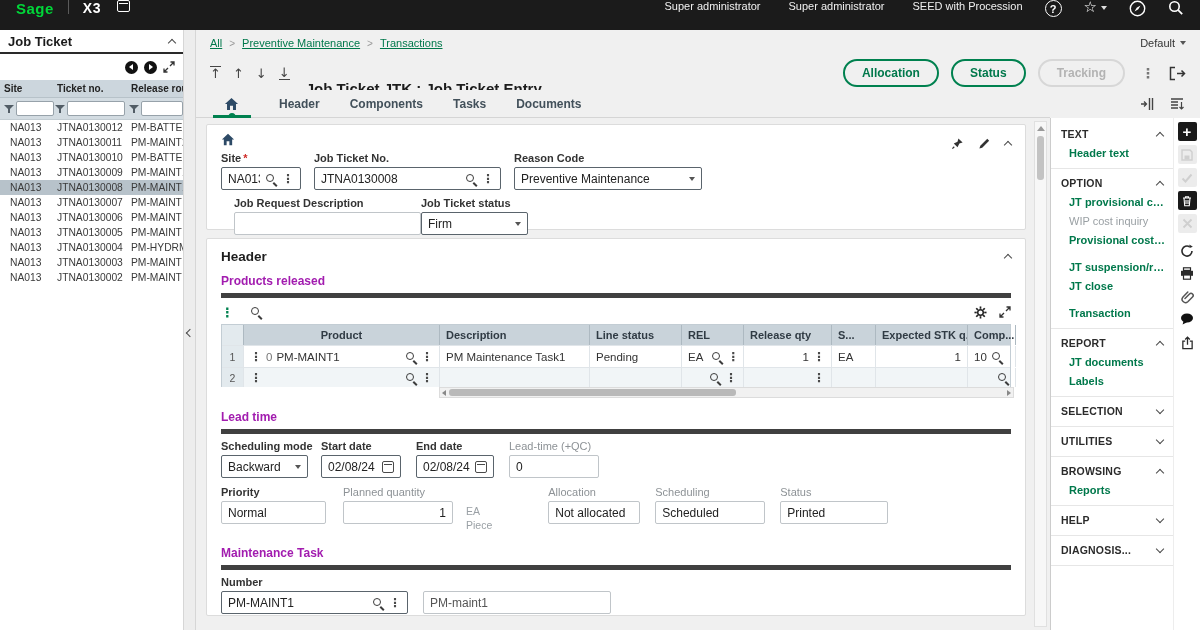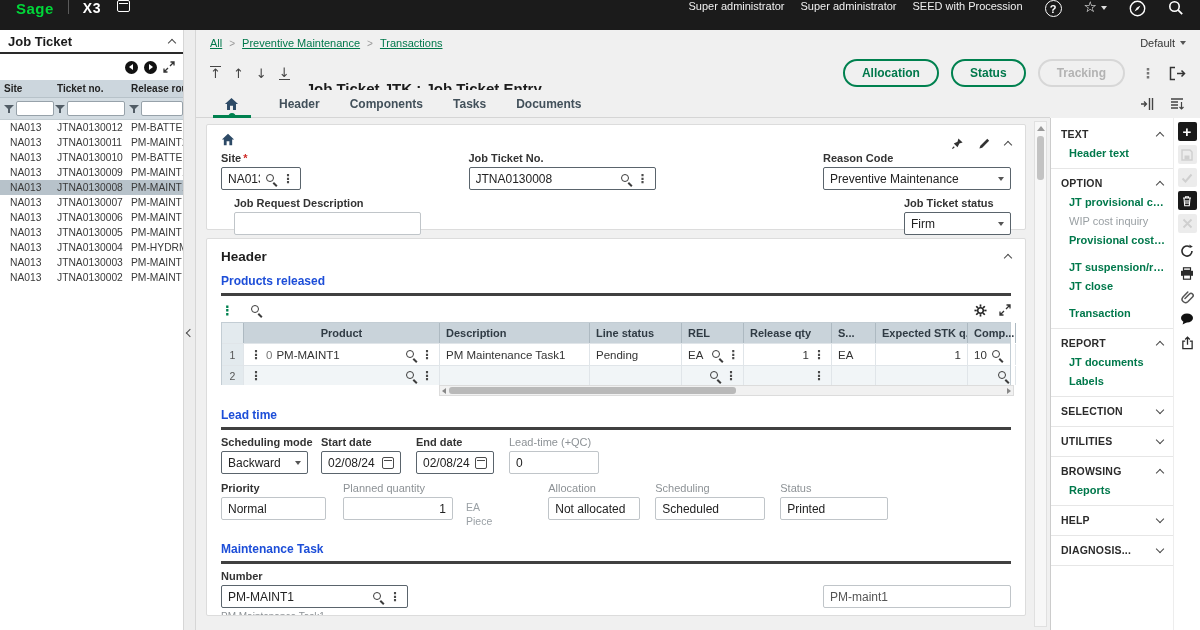--- a/index.html
+++ b/index.html
@@ -7,21 +7,21 @@
   .app { width:1200px; height:630px; position:relative; overflow:hidden; background:#fff; font-family:"Liberation Sans",sans-serif; }
 
   
   .topbar { height:30px; background:#1b1b1b; display:flex; align-items:flex-start; padding:0 16px; color:#fff; }
   .brand { color:#00d639; font-weight:bold; font-size:15px; letter-spacing:.5px; }
   .tb-div { width:1px; height:14px; background:#5a5a5a; margin:0 14px; }
   .product { font-weight:bold; font-size:14px; letter-spacing:.5px; }
   .calw { width:13px; height:12px; border:1.4px solid #fff; border-radius:2px; position:relative; margin-left:16px; }
   .calw::before { content:""; position:absolute; top:2px; left:1px; right:1px; height:1.4px; background:#fff; }
   .tb-sp { flex:1; }
-  .tb-item { font-size:11px; color:#f0f0f0; margin-left:16px; white-space:nowrap; }
+  .tb-item { font-size:11px; color:#f0f0f0; margin-left:28px; white-space:nowrap; }
   .tb-ico { margin-left:22px; display:flex; align-items:center; }
   .qmark { width:17px; height:17px; border:1.4px solid #fff; border-radius:50%; font-size:11px; font-weight:bold; display:flex; align-items:center; justify-content:center; }
   .star { font-size:15px; font-family:"DejaVu Sans",sans-serif; line-height:1; }
   .caret-w { width:0; height:0; border-left:3.5px solid transparent; border-right:3.5px solid transparent; border-top:4px solid #ddd; margin-left:4px; }
 
   
   .bodyrow { display:flex; height:600px; }
 
   
   .leftpanel { width:183px; background:#fff; display:flex; flex-direction:column; flex:none; }
@@ -82,41 +82,41 @@
 
   .content-row { flex:1; display:flex; min-height:0; }
   .main-scroll { flex:1; background:#f0f0f0; position:relative; padding:6px 24px 0 10px; overflow:hidden; min-width:0; }
   .vscroll { position:absolute; right:3px; top:3px; bottom:3px; width:13px; background:#f7f7f7; border:1px solid #e0e0e0; }
   .vs-up { width:0; height:0; border-left:4px solid transparent; border-right:4px solid transparent; border-bottom:5px solid #9a9a9a; margin:4px auto 0; }
   .vs-thumb { position:absolute; top:14px; left:2px; width:7px; height:44px; background:#c3c3c3; border-radius:3px; }
 
   .card { background:#fff; border:1px solid #dcdcdc; border-radius:2px; }
   .card1 { padding:8px 14px 12px; position:relative; height:106px; }
   .c1-icons { position:absolute; right:14px; top:12px; display:flex; gap:14px; align-items:center; }
-  .fieldrow { display:flex; align-items:flex-start;justify-content:space-between; }
+  .fieldrow { display:flex; align-items:flex-start; }
   .field { display:flex; flex-direction:column; }
   .lb { font-size:11px; font-weight:bold; color:#333; margin:0 0 3px; white-space:nowrap; }
   .lb.gray { color:#8d9296; font-weight:normal; }
   .req { color:#cf2a27; margin-left:2px; }
   .ibox { display:flex; align-items:center; height:23px; border:1.5px solid #5a646c; border-radius:2px; padding:0 6px; font-size:12px; color:#222; background:#fff; gap:5px; }
   .ibox .val { flex:1; white-space:nowrap; overflow:hidden; }
   .ibox.light { border:1px solid #c0c5c9; }
   .ibox .val.right { text-align:right; }
   .helper { font-size:10px; color:#8d9296; margin-top:3px; white-space:nowrap; }
 
   .mag { position:relative; width:12px; height:12px; flex:none; }
   .mag::before { content:""; position:absolute; left:1px; top:1px; width:6px; height:6px; border:1.5px solid #3c3c3c; border-radius:50%; }
   .mag::after { content:""; position:absolute; left:9px; top:9px; width:4.5px; height:1.6px; background:#3c3c3c; transform:rotate(45deg); transform-origin:0 0; }
   .cal { width:12px; height:12px; border:1.4px solid #4a4a4a; border-radius:2px; position:relative; flex:none; }
   .cal::before { content:""; position:absolute; top:2px; left:1px; right:1px; height:1.4px; background:#4a4a4a; }
 
   .card2 { margin-top:8px; padding:10px 14px; height:378px; overflow:hidden; }
   .sec-head { display:flex; align-items:center; justify-content:space-between; }
   .sec-head h2 { font-size:13.5px; font-weight:bold; color:#1d1d1d; }
-  .sub-title { font-size:12px; font-weight:bold; color:#1d4ed8; padding-bottom:5px; border-bottom:3px solid #404040; margin-top:10px; }
+  .sub-title { font-size:12px; font-weight:bold; color:#a21caf; padding-bottom:5px; border-bottom:5px solid #404040; margin-top:10px; }
   .grid-toolbar { height:24px; display:flex; align-items:center; gap:16px; margin-top:2px; }
   .gt-right { margin-left:auto; display:flex; gap:12px; align-items:center; }
 
   .grid { border:1px solid #c3cdd4; border-bottom:none; font-size:11.5px; }
   .g-row { display:flex; }
   .g-head { background:#c9d3da; height:20px; font-weight:bold; font-size:11px; color:#303b44; }
   .g-head .g-c { border-right:1px solid #adb9c1; display:flex; align-items:center; padding:0 6px; }
   .g-c { flex:none; overflow:hidden; white-space:nowrap; }
   .g-body .g-c { border-right:1px solid #e0e5e9; display:flex; align-items:center; padding:0 6px; gap:4px; }
   .g-body { height:22px; background:#fff; border-top:1px solid #e0e5e9; color:#333; }

